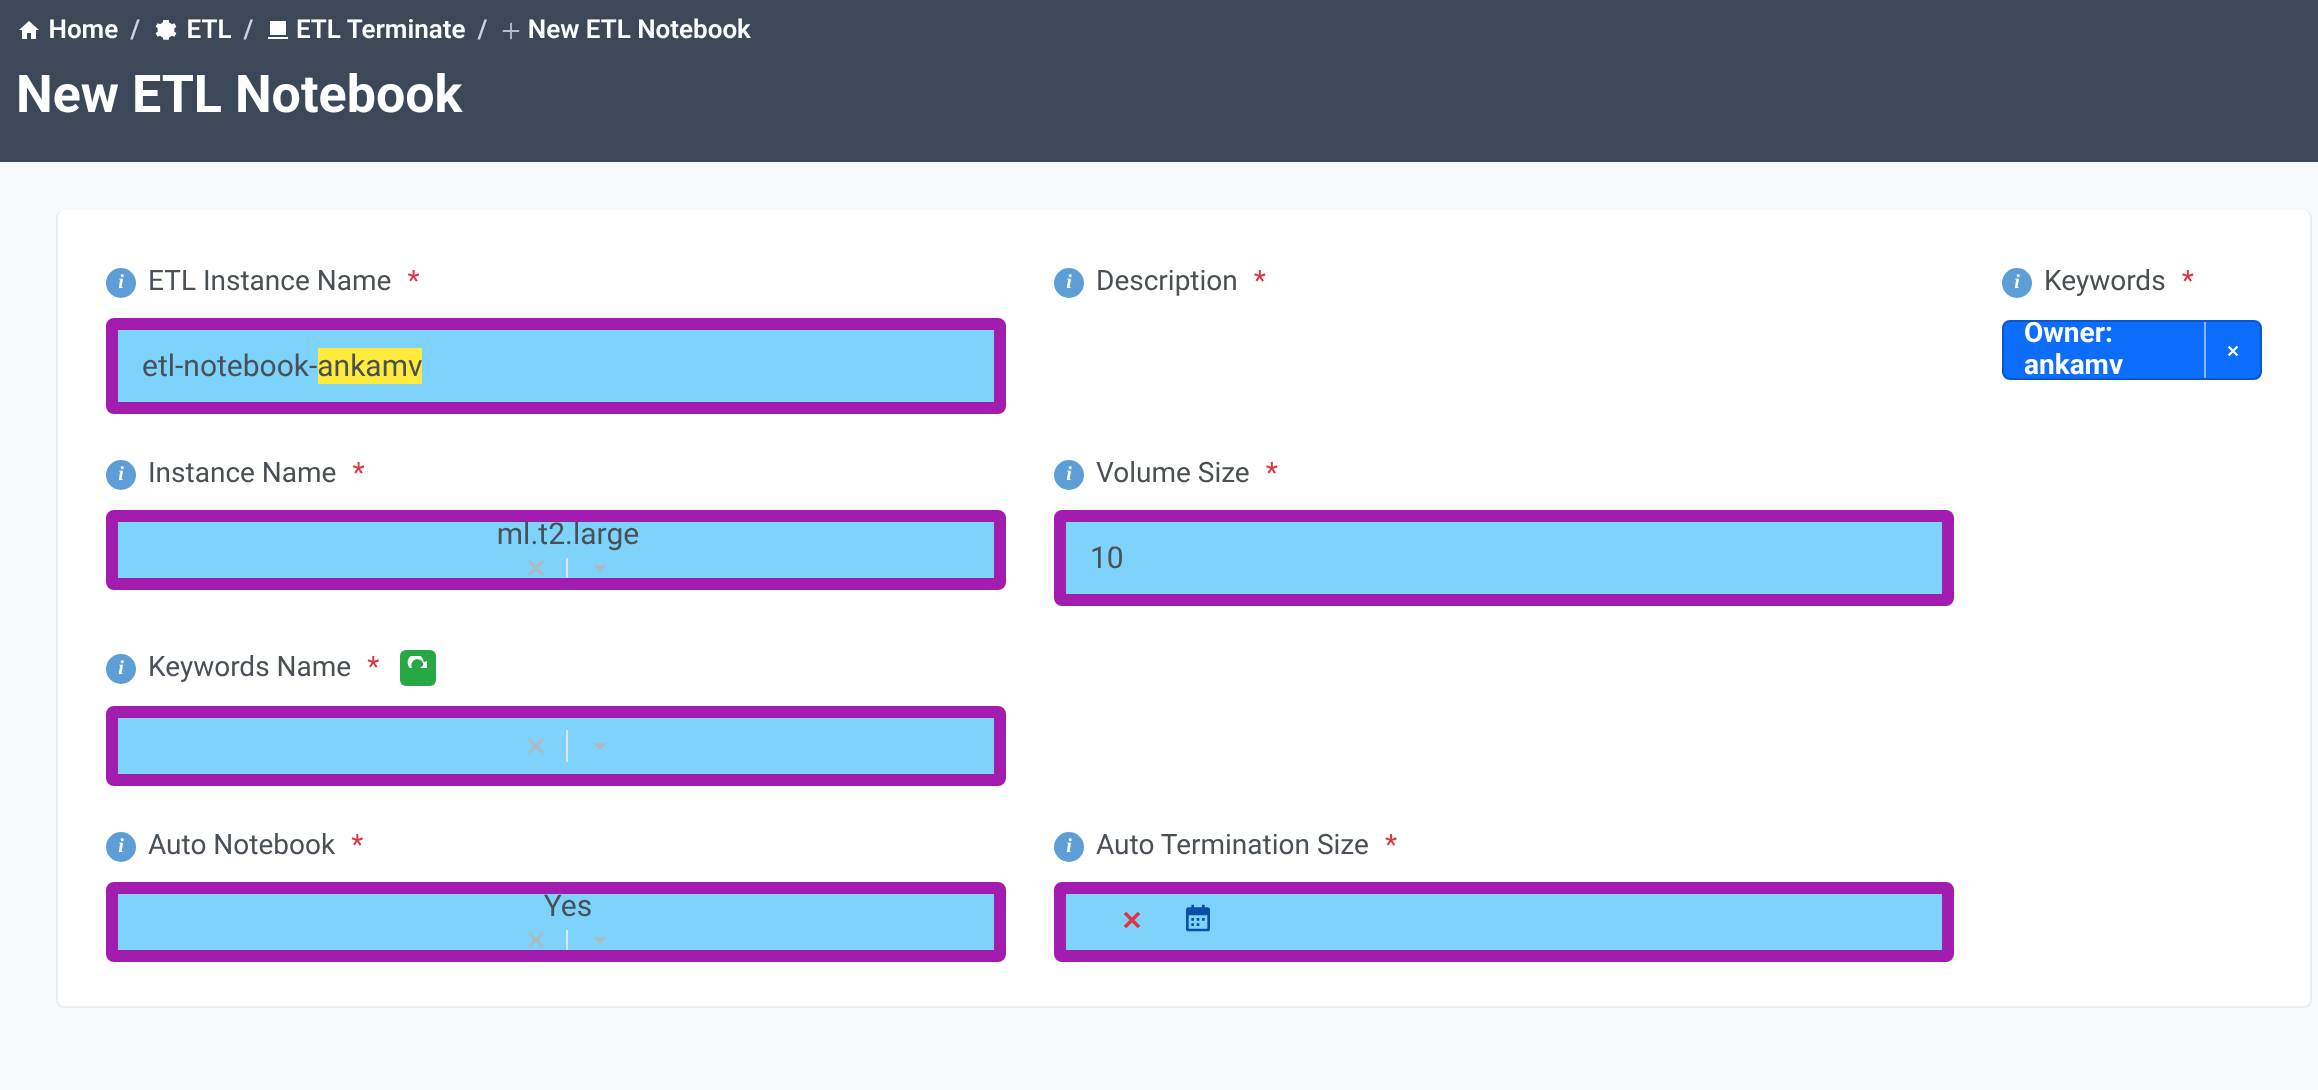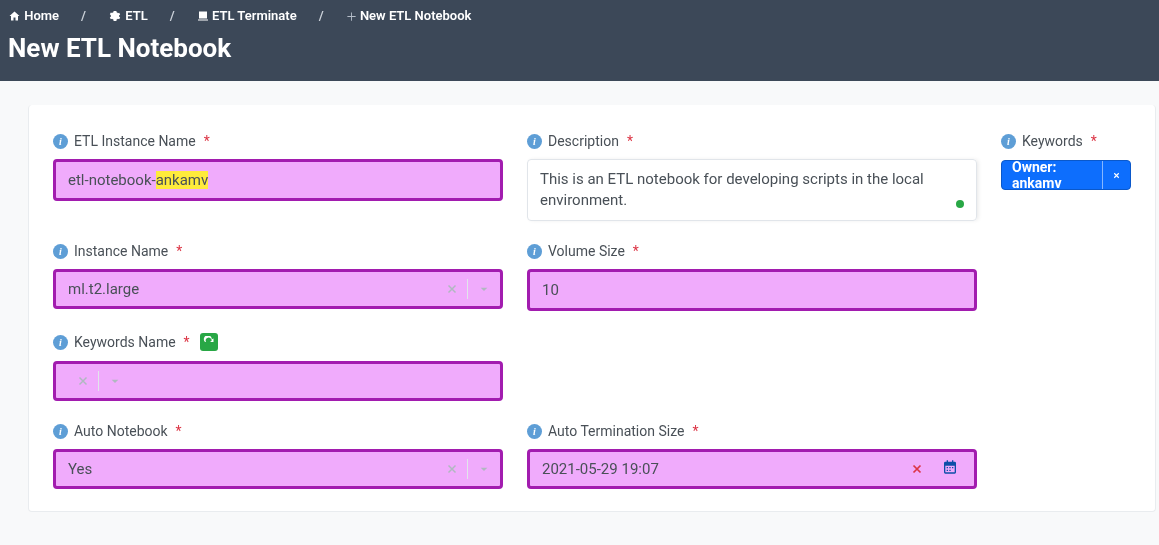--- a/index.html
+++ b/index.html
@@ -11,21 +11,21 @@
     width: 1159px;
   }
   .header {
     background: #3c4858;
     color: #fff;
     padding: 8px 8px 18px 8px;
   }
   .breadcrumb {
     display: flex;
     align-items: center;
-    gap: 20px;
+    gap: 4px;
     font-size: 13px;
     font-weight: 600;
     margin-bottom: 10px;
   }
   .breadcrumb span { color: #fff; }
   .breadcrumb .sep { color: #ccd2da; margin: 0 2px; }
   .breadcrumb .current { color: #b5bdc8; font-weight: 600; }
   .breadcrumb svg { fill: #fff; vertical-align: -2px; }
   .breadcrumb .current svg { fill: #b5bdc8; }
   .page-title {
@@ -66,26 +66,26 @@
     justify-content: center;
     color: #fff;
     font-size: 10px;
     font-weight: bold;
     font-style: italic;
     font-family: Georgia, serif;
   }
   .req { color: #dc3545; margin-left: 2px; }
   .text-input, .textarea-input, .select-box, .date-input {
     width: 100%;
-    border: 3px solid #a21caf;
+    border: 6px solid #a21caf;
     border-radius: 4px;
     padding: 9px 12px;
     font-size: 15px;
     color: #495057;
-    background: #f0abfc;
+    background: #7dd3fc;
     font-family: inherit;
   }
   .name-value { position: relative; }
   .hl {
     background: #ffeb3b;
   }
   .textarea-wrap {
     position: relative;
     border: 1px solid #e1e5ea;
     border-radius: 4px;
@@ -132,24 +132,25 @@
     color: #fff;
     padding: 0 9px;
     display: flex;
     align-items: center;
     border-left: 1px solid rgba(255,255,255,0.5);
     cursor: pointer;
   }
   .select-box {
     display: flex;
     align-items: center;
-    justify-content: space-between;
+    justify-content: center;
     cursor: pointer;
     padding: 0 0 0 12px;
     height: 40px;
+    flex-direction: column;
   }
   .select-value {
     flex: 1;
     font-size: 15px;
     color: #495057;
   }
   .select-controls {
     display: flex;
     align-items: center;
     height: 100%;
@@ -244,25 +245,20 @@
         <span>etl-notebook-</span><span class="hl">ankamv</span>
       </div>
     </div>
 
     <div class="form-group-sm">
       <div class="label">
         <span class="info-icon">i</span>
         <span>Description</span>
         <span class="req">*</span>
       </div>
-      <div class="textarea-wrap">
-        <div class="textarea-content">This is an ETL notebook for developing scripts in the local environment.</div>
-        <div class="status-dot"></div>
-        <div class="resize-handle"></div>
-      </div>
     </div>
 
     <div class="form-group-kw">
       <div class="label">
         <span class="info-icon">i</span>
         <span>Keywords</span>
         <span class="req">*</span>
       </div>
       <div class="tag-chip">
         <span class="tag-text">Owner: ankamv</span>
@@ -365,21 +361,20 @@
       </div>
     </div>
 
     <div class="form-group-sm">
       <div class="label">
         <span class="info-icon">i</span>
         <span>Auto Termination Size</span>
         <span class="req">*</span>
       </div>
       <div class="date-input">
-        <span class="date-value">2021-05-29 19:07</span>
         <span class="date-clear">
           <svg width="14" height="14" viewBox="0 0 24 24" stroke="#dc3545" stroke-width="3" fill="none">
               <path d="M18 6L6 18M6 6l12 12"></path>
             </svg>
         </span>
         <span class="date-cal">
           <svg width="16" height="16" viewBox="0 0 24 24" fill="#0d4fa8">
               <path d="M7 2v2H5a2 2 0 00-2 2v14a2 2 0 002 2h14a2 2 0 002-2V6a2 2 0 00-2-2h-2V2h-2v2H9V2H7zm-2 8h14v10H5V10zm2 2v2h2v-2H7zm4 0v2h2v-2h-2zm4 0v2h2v-2h-2zM7 16v2h2v-2H7zm4 0v2h2v-2h-2z"></path>
             </svg>
         </span>

